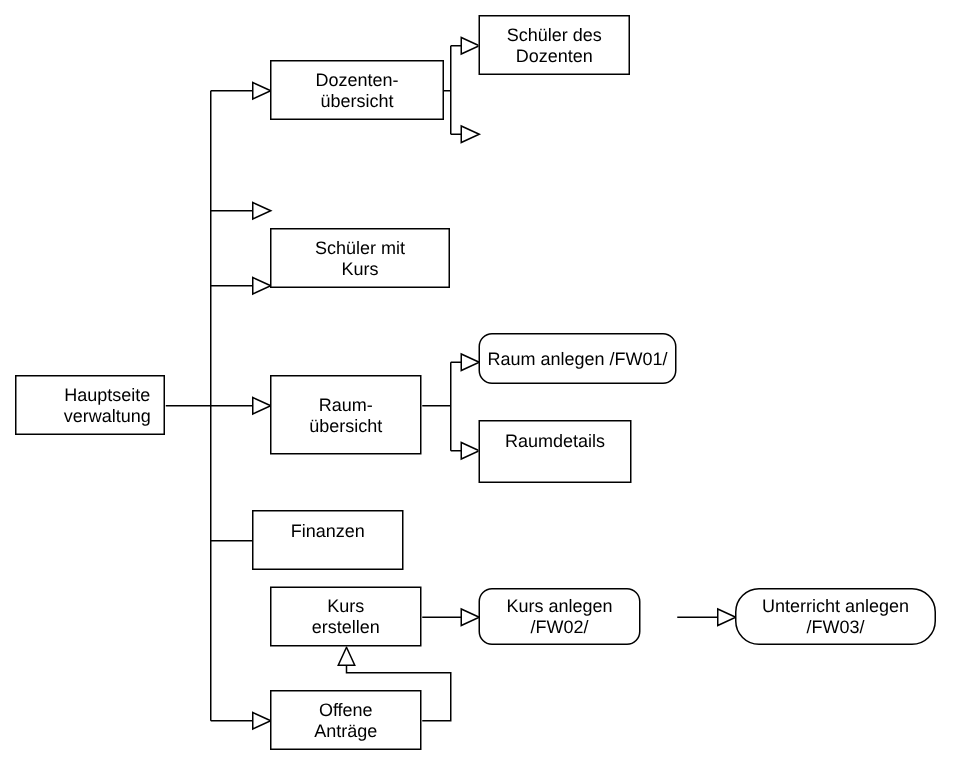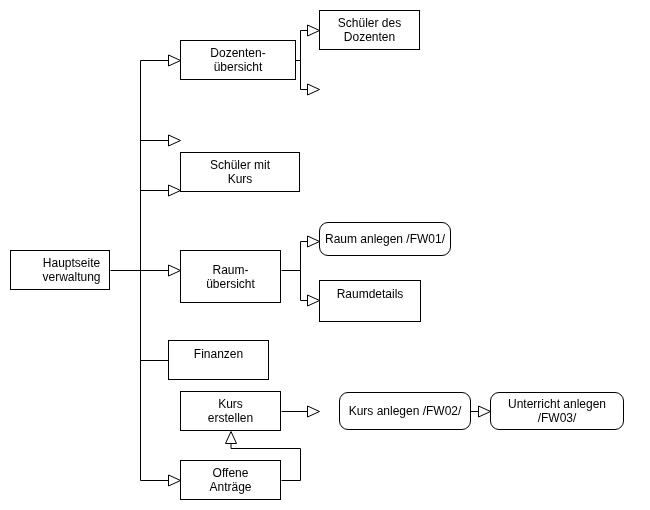--- a/index.html
+++ b/index.html
@@ -138,17 +138,17 @@
 Anträge</div>
 
   <div class="node" style="left:319px; top:10px; width:101px; height:40px;">Schüler des
 Dozenten</div>
 
 
   <div class="node rounded" style="left:319px; top:222px; width:132px; height:34px;">Raum anlegen /FW01/</div>
 
   <div class="node top-line" style="left:319px; top:280px; width:102px; height:42px;">Raumdetails</div>
 
-  <div class="node rounded" style="left:319px; top:392px; width:132px; height:38px;margin-left:20px;">Kurs anlegen /FW02/</div>
+  <div class="node rounded" style="left:319px; top:392px; width:108px; height:38px;">Kurs anlegen /FW02/</div>
 
-  <div class="node rounded" style="left:490px; top:392px; width:134px; height:38px;">Unterricht anlegen /FW03/</div>
+  <div class="node rounded" style="left:490px; top:392px; width:134px; height:38px;border-radius:16px;">Unterricht anlegen /FW03/</div>
 
 </div>
 
 </body></html>

